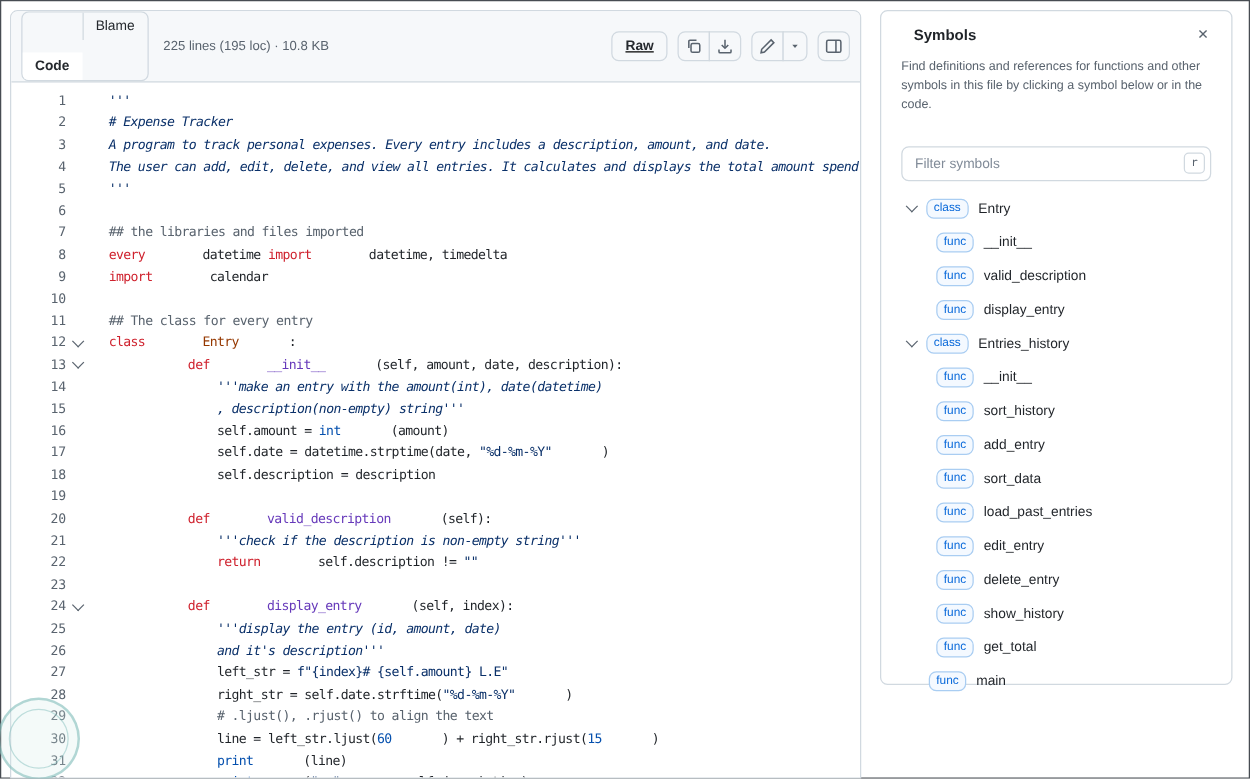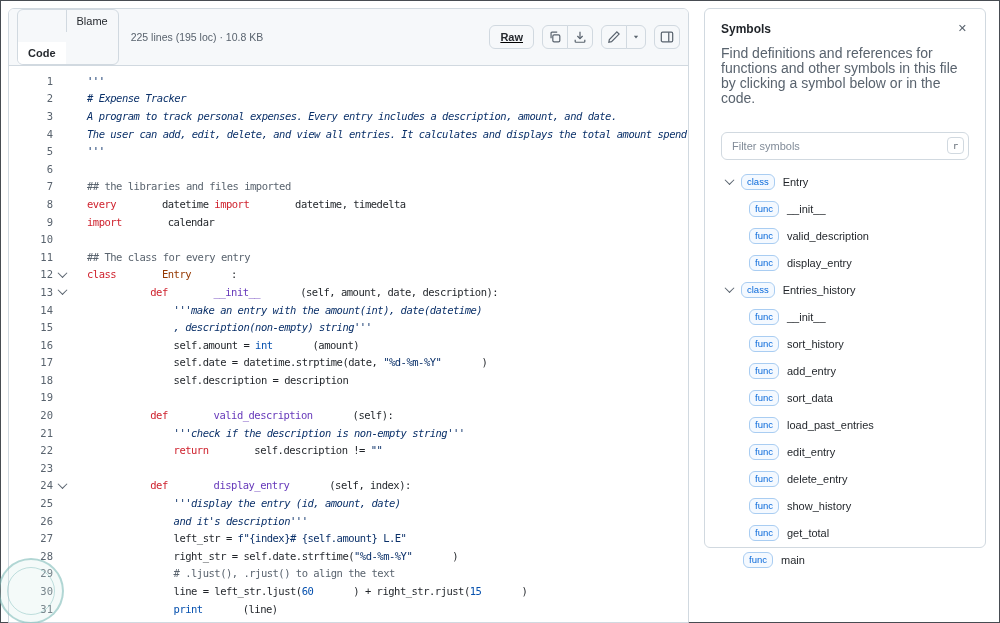--- a/index.html
+++ b/index.html
@@ -46,24 +46,24 @@
   .tok-c{color:#59636e;}
   .tok-f{color:#6639ba;}
   .tok-cl{color:#953800;}
   .tok-b{color:#0550ae;}
   .tok-n{color:#0550ae;}
 
   
   .symbols-panel{position:absolute;left:704px;top:8px;width:282px;height:540px;
     border:1px solid #d1d9e0;border-radius:6px;background:#fff;padding:12px 16px;
     box-sizing:border-box;}
-  .sym-header{display:flex;justify-content:space-between;align-items:center;}
+  .sym-header{display:flex;justify-content:space-between;margin-left:10px;}
   .sym-title{font-size:12px;font-weight:700;color:#1f2328;}
   .close-btn{background:none;border:none;color:#59636e;font-size:11px;cursor:pointer;padding:2px;line-height:1;}
-  .sym-desc{font-size:14px;line-height:15px;color:#59636e;margin:10px 0 0;width:252px;}
+  .sym-desc{font-size:10px;line-height:15px;color:#59636e;margin:10px 0 0;width:252px;}
   .filter-wrap{position:relative;margin-top:26px;}
   .filter-input{width:100%;height:28px;box-sizing:border-box;border:1px solid #d1d9e0;border-radius:6px;
     padding:0 28px 0 10px;font-size:11px;font-family:"Liberation Sans",sans-serif;color:#1f2328;background:#fff;}
   .filter-input::placeholder{color:#818b98;}
   .kbd{position:absolute;right:5px;top:5px;width:17px;height:17px;border:1px solid #d1d9e0;border-radius:4px;
     font-size:9px;color:#59636e;display:flex;align-items:center;justify-content:center;
     font-family:"DejaVu Sans Mono",monospace;background:#fff;box-sizing:border-box;}
   .sym-tree{margin-top:8px;}
   .sym-row{display:flex;align-items:center;height:27px;cursor:pointer;border-radius:6px;}
   .lvl-class{padding-left:2px;}

